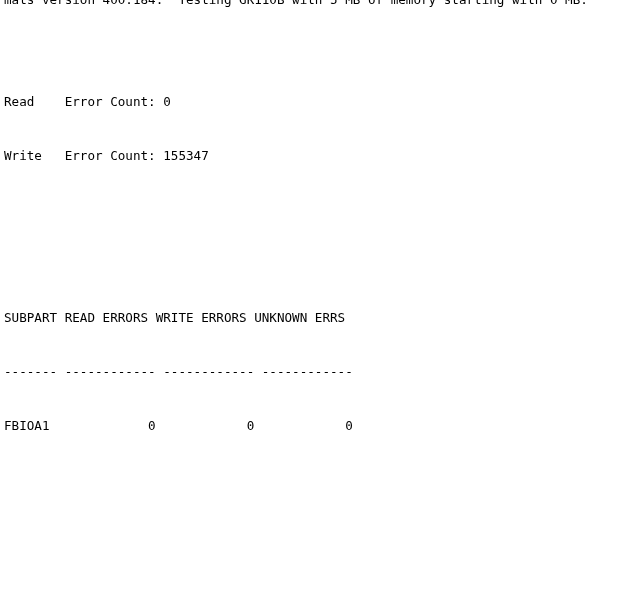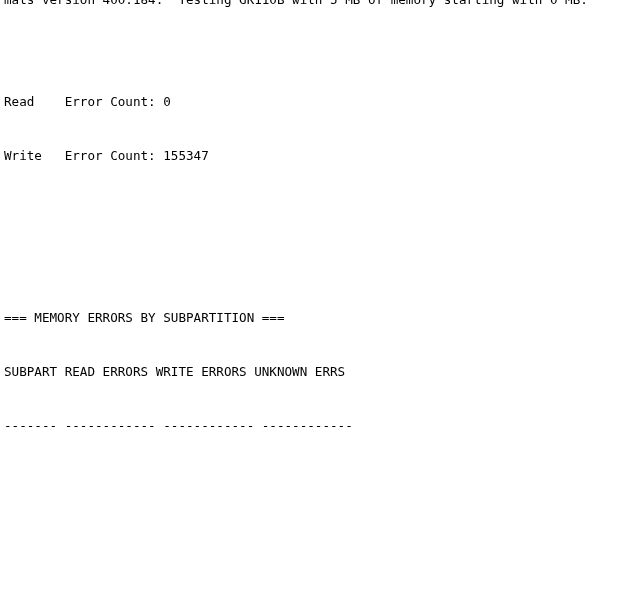--- a/index.html
+++ b/index.html
@@ -48,23 +48,23 @@
 <body>
 
 <div class="terminal">
   <div class="clipped-top">mats version 400.184.  Testing GK110B with 5 MB of memory starting with 0 MB.</div>
   <div class="content">
     <div class="line"></div>
     <div class="line">Read    Error Count: 0</div>
     <div class="line">Write   Error Count: 155347</div>
     <div class="line"></div>
     <div class="line"></div>
-    <div class="line">=== MEMORY ERRORS BY SUBPARTITION ===</div>
     <div class="line">SUBPART READ ERRORS WRITE ERRORS UNKNOWN ERRS</div>
     <div class="line">------- ------------ ------------ ------------</div>
+    <div class="line">FBIOA1             0            0            0</div>
     
     
     
     
     
     
     
     
     
     

